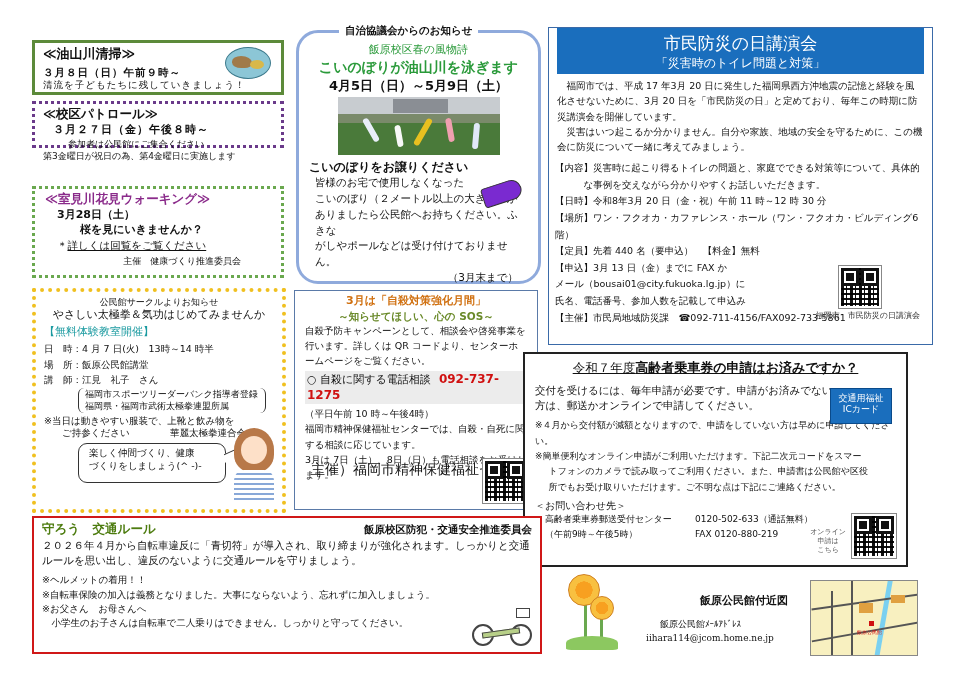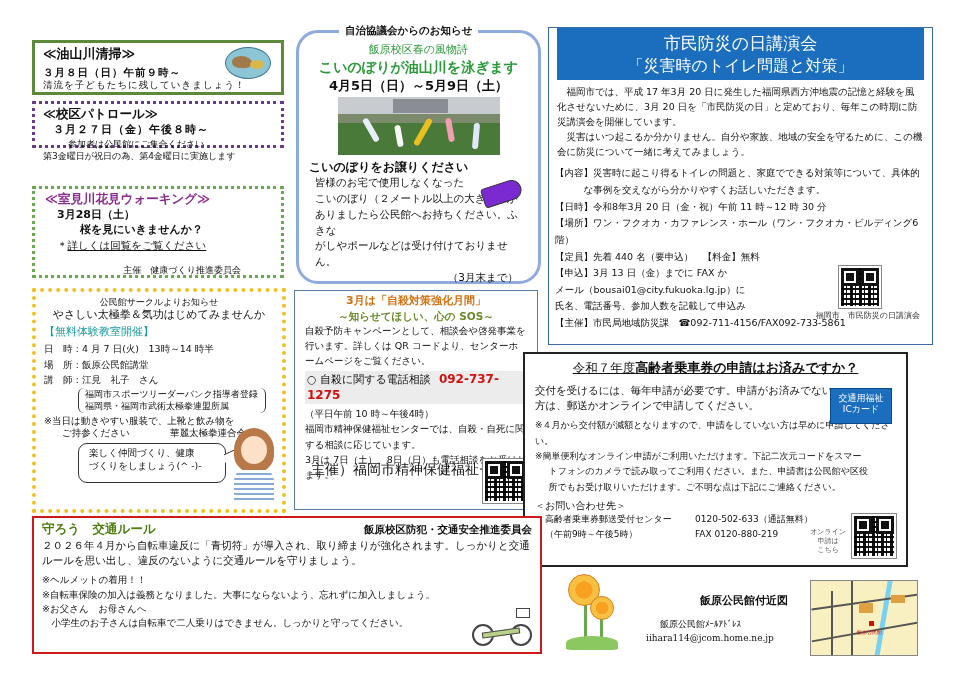--- a/index.html
+++ b/index.html
@@ -24,21 +24,21 @@
   #b-patrol .s1 { font-size: 9px; padding-left: 25px; }
   #b-patrol .s2 { font-size: 9px; }
 
   
   #b-walk { left: 32px; top: 186px; width: 252px; height: 92px; border: 3px dotted #6aa84f; padding: 2px 10px; }
   #b-walk .ttl { font-weight: bold; font-size: 12.5px; color: #8a2a8a; }
   #b-walk .dt { font-weight: bold; font-size: 11px; padding-left: 12px; }
   #b-walk .s1 { font-weight: bold; font-size: 11px; padding-left: 35px; }
   #b-walk .s2 { font-size: 10.5px; padding-left: 12px; }
   #b-walk .s2 u { text-decoration: underline; }
-  #b-walk .org { font-size: 9px; text-align: right; padding-right: 30px; margin-top: 12px; }
+  #b-walk .org { font-size: 9px; text-align: right; padding-right: 30px; margin-top: 3px; }
 
   
   #b-taichi { left: 32px; top: 288px; width: 254px; height: 225px; border: 4px dotted #f0c020; padding: 4px 8px; }
   #b-taichi .c { text-align: center; }
   #b-taichi .n { font-size: 9px; }
   #b-taichi .h { font-size: 11px; }
   #b-taichi .free { color: #1a9aa0; font-size: 11px; margin-top: 2px; }
   #b-taichi .row { font-size: 9.5px; margin-top: 3px; }
   #b-taichi .paren { margin: 1px 8px 1px 34px; border-left: 1.5px solid #333; border-right: 1.5px solid #333; border-radius: 6px; padding: 0 6px; font-size: 9px; }
   #b-taichi .note { font-size: 9.5px; margin-top: 2px; }
@@ -77,21 +77,21 @@
       repeating-linear-gradient(#111 0 2px, #fff 2px 5px);
       background-blend-mode: multiply; border: 2px solid #fff; outline: 1px solid #888; }
   .qr:before, .qr:after { content: ""; position: absolute; width: 12px; height: 12px; border: 3px solid #111; background: #fff; box-shadow: inset 0 0 0 2px #fff, inset 0 0 0 6px #111; }
   .qr:before { left: 0; top: 0; }
   .qr:after { right: 0; top: 0; }
 
   
   #b-disaster { left: 548px; top: 27px; width: 385px; height: 318px; border: 1.5px solid #3a6aa8; }
   #b-disaster .hdr { margin: 0 8px; background: #1a6ebd; color: #fff; text-align: center; padding: 4px 0 3px 0; }
   #b-disaster .hdr .h1 { font-size: 17px; }
-  #b-disaster .hdr .h2 { font-size: 16px; text-align: center; }
+  #b-disaster .hdr .h2 { font-size: 12px; text-align: center; }
   #b-disaster .intro { font-size: 9.5px; padding: 4px 8px 0 8px; line-height: 1.6; }
   #b-disaster .intro p { text-indent: 1em; }
   #b-disaster .det { font-size: 9.5px; padding: 6px 6px 0 6px; line-height: 1.75; }
   #b-disaster .det .ind { padding-left: 3em; }
   #b-disaster .qrcap { position: absolute; right: 12px; top: 283px; font-size: 8px; color: #333; }
 
   
   #b-senior { left: 523px; top: 352px; width: 385px; height: 215px; border: 2.5px solid #222; padding: 5px 10px; }
   #b-senior .ttl { text-align: center; font-size: 12.5px; text-decoration: underline; }
   #b-senior .ttl b { font-size: 13px; }

